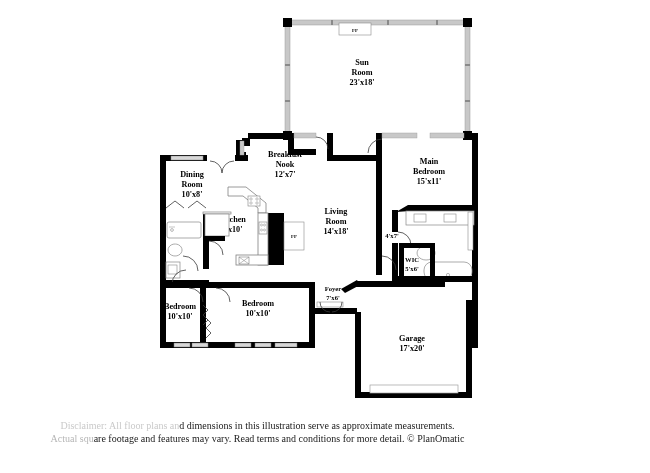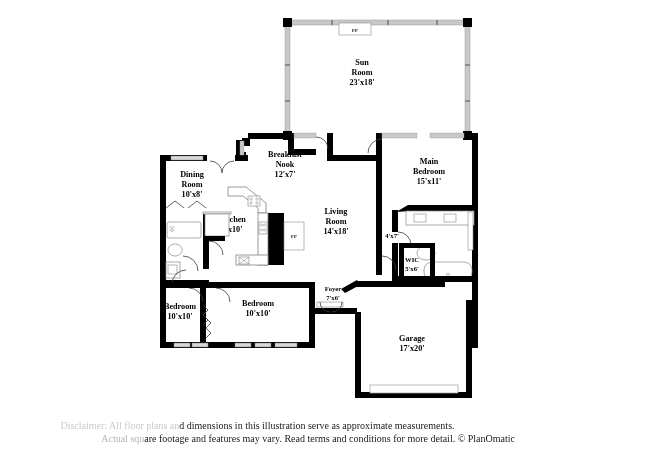--- a/index.html
+++ b/index.html
@@ -25,21 +25,21 @@
     left: 0;
     top: 419px;
     width: 515px;
     text-align: center;
     font-family: "Liberation Serif", serif;
     font-size: 10px;
     line-height: 13px;
     color: #1a1a1a;
   }
   .disclaimer .line1 { display: block; }
-  .disclaimer .line2 { display: block; text-align: right; }
+  .disclaimer .line2 { display: block; }
   .fade-left { color: #c9c9c9; }
   .fade-mid  { color: #b5b5b5; }
   svg text {
     font-family: "Liberation Serif", serif;
     font-weight: bold;
     fill: #000000;
   }
   .rmname { font-size: 8.2px; }
   .rmdim  { font-size: 8.2px; }
   .smlbl  { font-size: 6.6px; }

